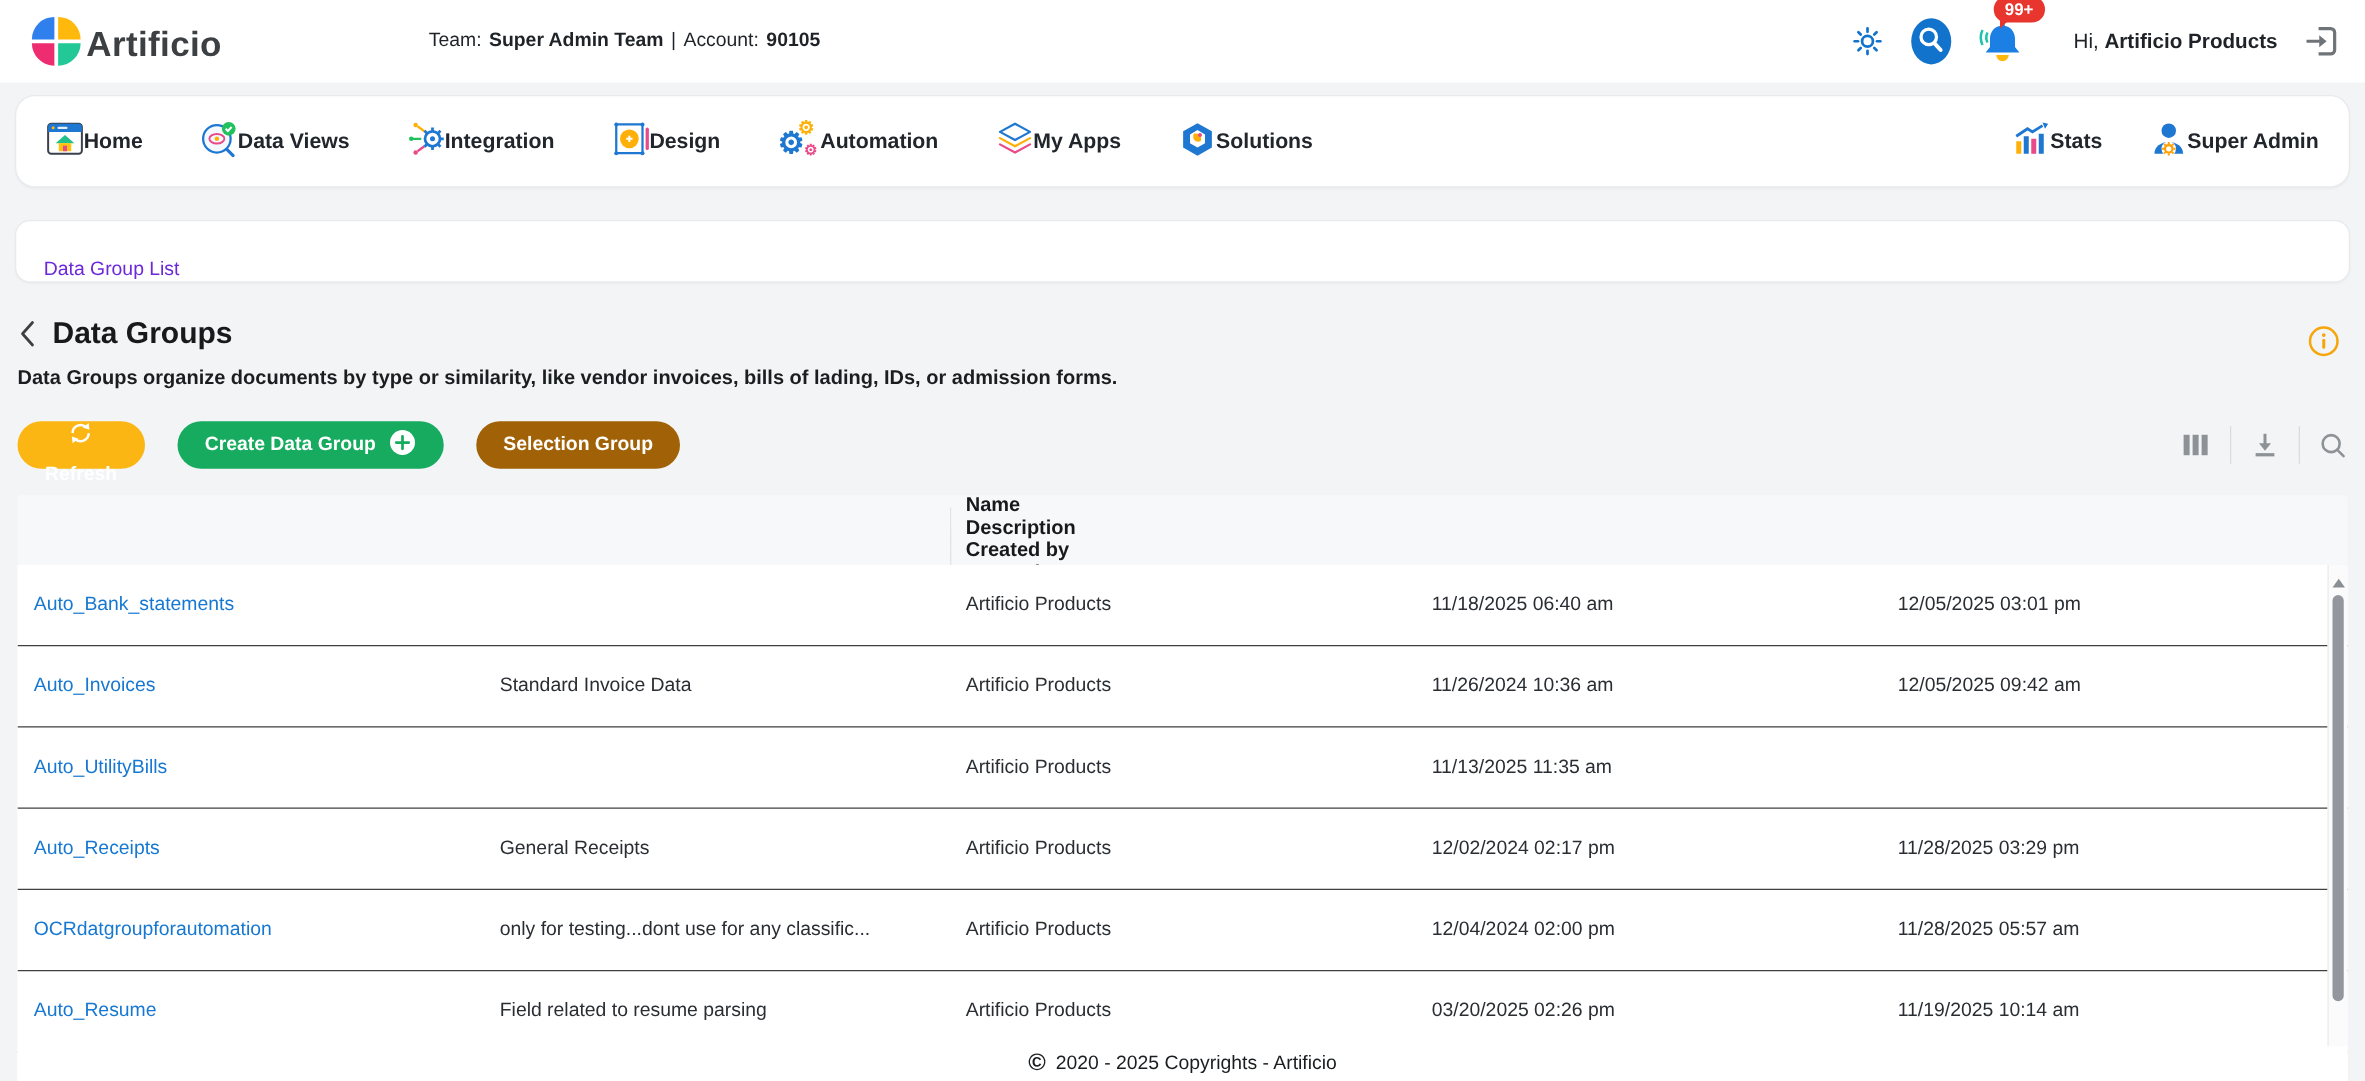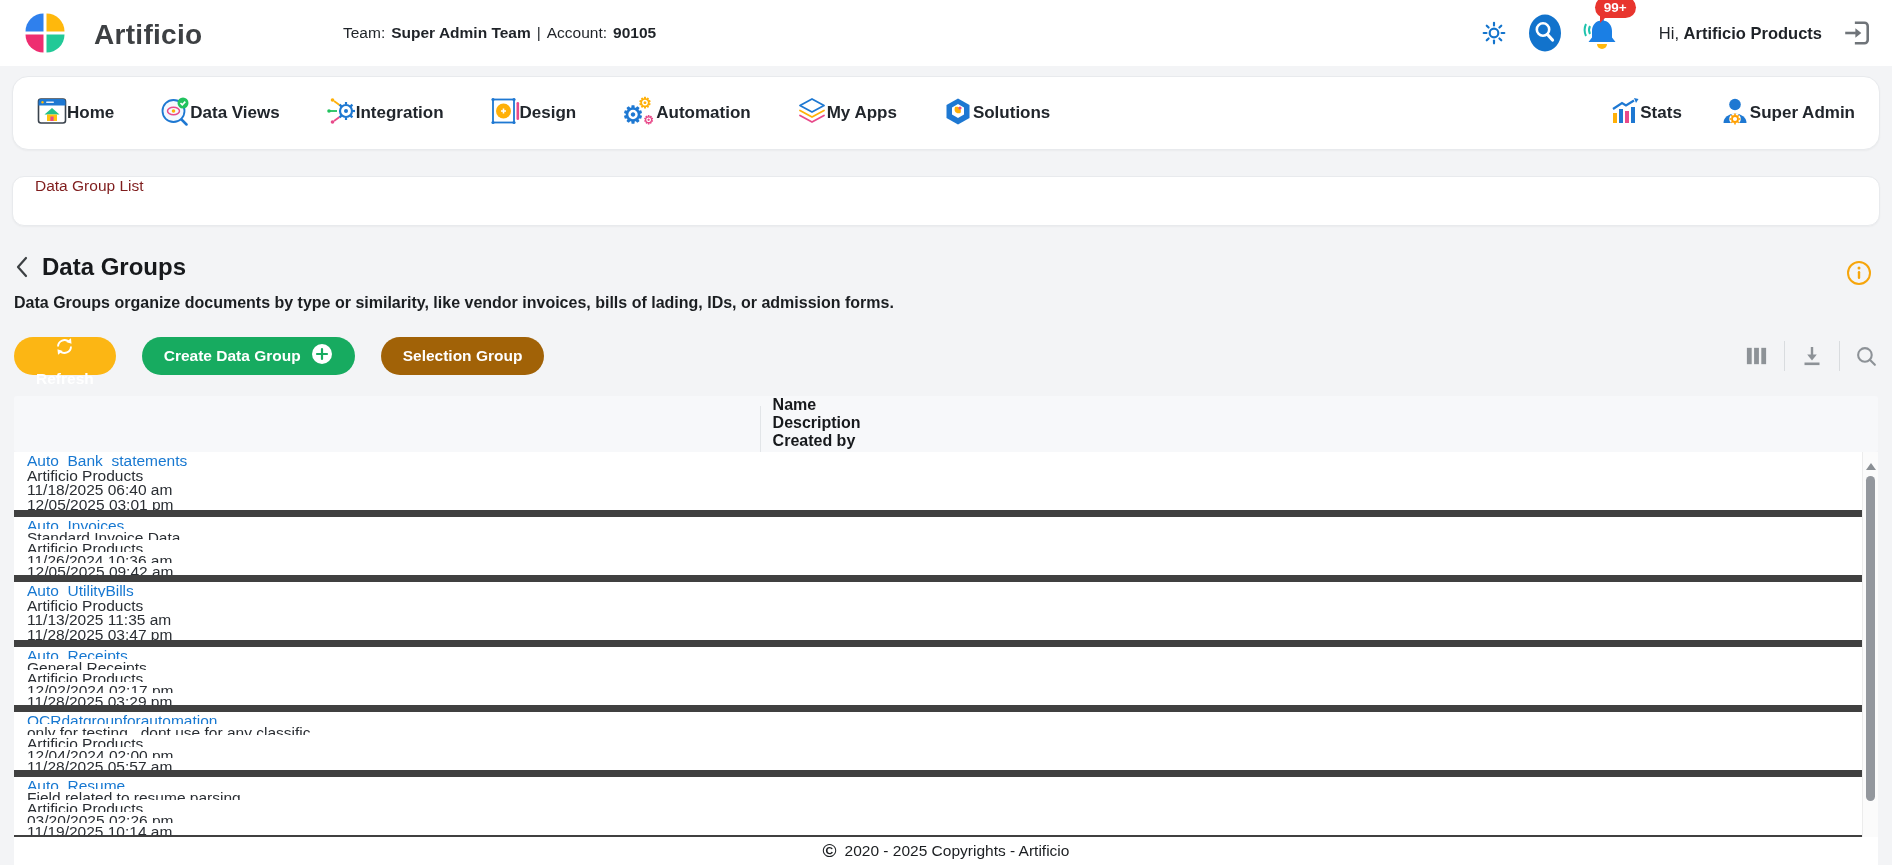--- a/index.html
+++ b/index.html
@@ -6,21 +6,21 @@
   html,body { width:1892px; height:865px; }
   body {
     font-family:"Liberation Sans", sans-serif;
     background:#f3f4f6;
     position:relative;
     overflow:hidden;
     color:#1f2328;
   }
   
   .header { position:absolute; top:0; left:0; right:0; height:66px; background:#fff; }
-  .brand { position:absolute; left:24px; top:12px; display:flex; align-items:center; gap:28px; cursor:pointer; }
+  .brand { position:absolute; left:24px; top:12px; display:flex; align-items:center; gap:3px; cursor:pointer; }
   .brand-name { font-size:28px; font-weight:700; color:#3d4043; letter-spacing:.3px; }
   .team-info { position:absolute; left:343px; top:0; height:66px; display:flex; align-items:center; gap:6px; font-size:15.5px; color:#1f2328; }
   .b { font-weight:700; }
   .header-right { position:absolute; right:20px; top:0; height:66px; display:flex; align-items:center; gap:20px; }
   .icon-btn { display:flex; align-items:center; justify-content:center; cursor:pointer; }
   .bell-wrap { position:relative; cursor:pointer; margin-top:6px; }
   .badge {
     position:absolute; top:-20px; left:12px; background:#e8352e; color:#fff;
     font-size:13.5px; font-weight:700; padding:3px 9px; border-radius:11px; white-space:nowrap;
   }
@@ -38,21 +38,21 @@
   .nav-item { display:flex; align-items:center; font-size:17px; font-weight:600; color:#21262c; cursor:pointer; white-space:nowrap; }
   .gear-stack { position:relative; width:34px; height:30px; }
   .gear { position:absolute; line-height:1; }
   .g-blue  { left:0;  top:5px;  font-size:24px; color:#1e78d2; }
   .g-yellow{ left:16px; top:-3px; font-size:15px; color:#ffb008; }
   .g-pink  { left:21px; top:16px; font-size:12px; color:#e84a8a; }
   
   .breadcrumb-bar {
     position:absolute; top:176px; left:12px; right:12px; height:50px;
     background:#fff; border:1px solid #e8eaed; border-radius:12px;
-    display:flex; align-items:flex-start; padding:0 22px; font-size:15.5px; color:#7f1d1d;
+    display:flex; align-items:flex-end; padding:0 22px; font-size:15.5px; color:#6d28d9;
     box-shadow:0 1px 2px rgba(0,0,0,.04);
   }
   
   .title-row { position:absolute; top:248px; left:14px; right:14px; height:38px; display:flex; align-items:center; gap:10px; }
   .page-title { font-size:24px; font-weight:700; color:#17191c; }
   .info-btn { position:absolute; right:6px; top:12px; cursor:pointer; }
   .description { position:absolute; top:294px; left:14px; font-size:16px; font-weight:600; color:#1b1e21; }
   
   .toolbar { position:absolute; top:336px; left:14px; right:14px; height:40px; display:flex; align-items:center; gap:26px; }
   .pill-btn {
@@ -66,21 +66,21 @@
   .toolbar-icons { margin-left:auto; display:flex; align-items:center; gap:15px; }
   .v-div { width:1px; height:30px; background:#d9dcdf; }
   
   .table-header {
     position:absolute; top:396px; left:14px; right:14px; height:56px;
     background:#f7f8fa; display:flex; align-items:center; border-radius:3px;flex-direction:column;
   }
   .th { width:20%; padding:0 13px; font-size:16px; font-weight:700; color:#17191c; position:relative; }
   .th:not(:first-child)::before { content:''; position:absolute; left:0; top:-8px; bottom:-8px; width:1px; background:#e2e5e8; }
   .table-body { position:absolute; top:452px; left:14px; right:14px; bottom:0; background:#fff; overflow:hidden; }
-  .tr { height:65px; display:flex; align-items:flex-start; border-bottom:7px solid #404040;flex-direction:column; }
+  .tr { height:65px; display:flex; align-items:center; border-bottom:1px solid #404040; }
   .td { width:20%; padding:0 13px; font-size:15.5px; color:#2a2e33; white-space:nowrap; overflow:hidden; text-overflow:ellipsis; }
   .td.name { color:#1778d1; cursor:pointer; }
   
   .scrollbar { position:absolute; top:0; right:0; width:16px; bottom:0; background:#fbfbfb; border-left:1px solid #ececec; }
   .scroll-up { width:0; height:0; border:5px solid transparent; border-bottom:7px solid #8a8f94; margin:6px auto 0; cursor:pointer; }
   .scroll-thumb { position:absolute; top:24px; left:3px; width:9px; height:325px; background:#93979d; border-radius:6px; cursor:pointer; }
   
   .footer {
     position:absolute; left:14px; right:14px; bottom:0; height:28px; background:#fff;
     display:flex; align-items:center; justify-content:center; gap:8px;
@@ -385,21 +385,20 @@
     <div class="td">Standard Invoice Data</div>
     <div class="td">Artificio Products</div>
     <div class="td">11/26/2024 10:36 am</div>
     <div class="td">12/05/2025 09:42 am</div>
   </div>
   <div class="tr">
     <div class="td name">Auto_UtilityBills</div>
     <div class="td"></div>
     <div class="td">Artificio Products</div>
     <div class="td">11/13/2025 11:35 am</div>
-    <div class="td">11/28/2025 03:47 pm</div>
   </div>
   <div class="tr">
     <div class="td name">Auto_Receipts</div>
     <div class="td">General Receipts</div>
     <div class="td">Artificio Products</div>
     <div class="td">12/02/2024 02:17 pm</div>
     <div class="td">11/28/2025 03:29 pm</div>
   </div>
   <div class="tr">
     <div class="td name">OCRdatgroupforautomation</div>

